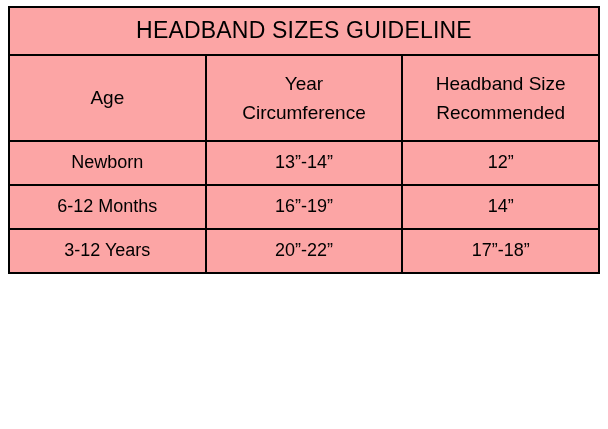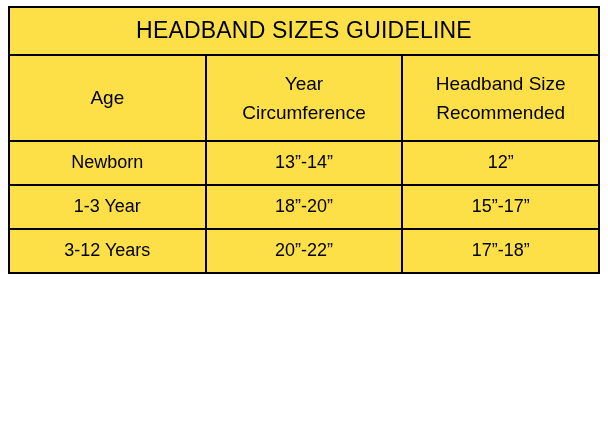--- a/index.html
+++ b/index.html
@@ -21,21 +21,21 @@
     box-sizing: border-box;
     background: #ffffff;
   }
   table.size-table {
     position: absolute;
     left: 8px;
     top: 6px;
     width: 592px;
     border-collapse: collapse;
     table-layout: fixed;
-    background: #fde047;
+    background: #fca5a5;
     padding-left: 44px;
   }
   table.size-table td,
   table.size-table th {
     border: 2px solid #000000;
     text-align: center;
     vertical-align: middle;
     font-weight: normal;
     padding: 0;
   }
@@ -84,23 +84,23 @@
           <span class="l2">Recommended</span>
         </td>
       </tr>
 
       <tr>
         <td class="data-cell col-age">Newborn</td>
         <td class="data-cell col-circ">13”-14”</td>
         <td class="data-cell col-size">12”</td>
       </tr>
       <tr>
-        <td class="data-cell col-age">1-3 Year</td>
-        <td class="data-cell col-circ">18”-20”</td>
-        <td class="data-cell col-size">15”-17”</td>
+        <td class="data-cell col-age">6-12 Months</td>
+        <td class="data-cell col-circ">16”-19”</td>
+        <td class="data-cell col-size">14”</td>
       </tr>
       <tr>
         <td class="data-cell col-age">3-12 Years</td>
         <td class="data-cell col-circ">20”-22”</td>
         <td class="data-cell col-size">17”-18”</td>
       </tr>
     </tbody>
   </table>
 </div>
 

